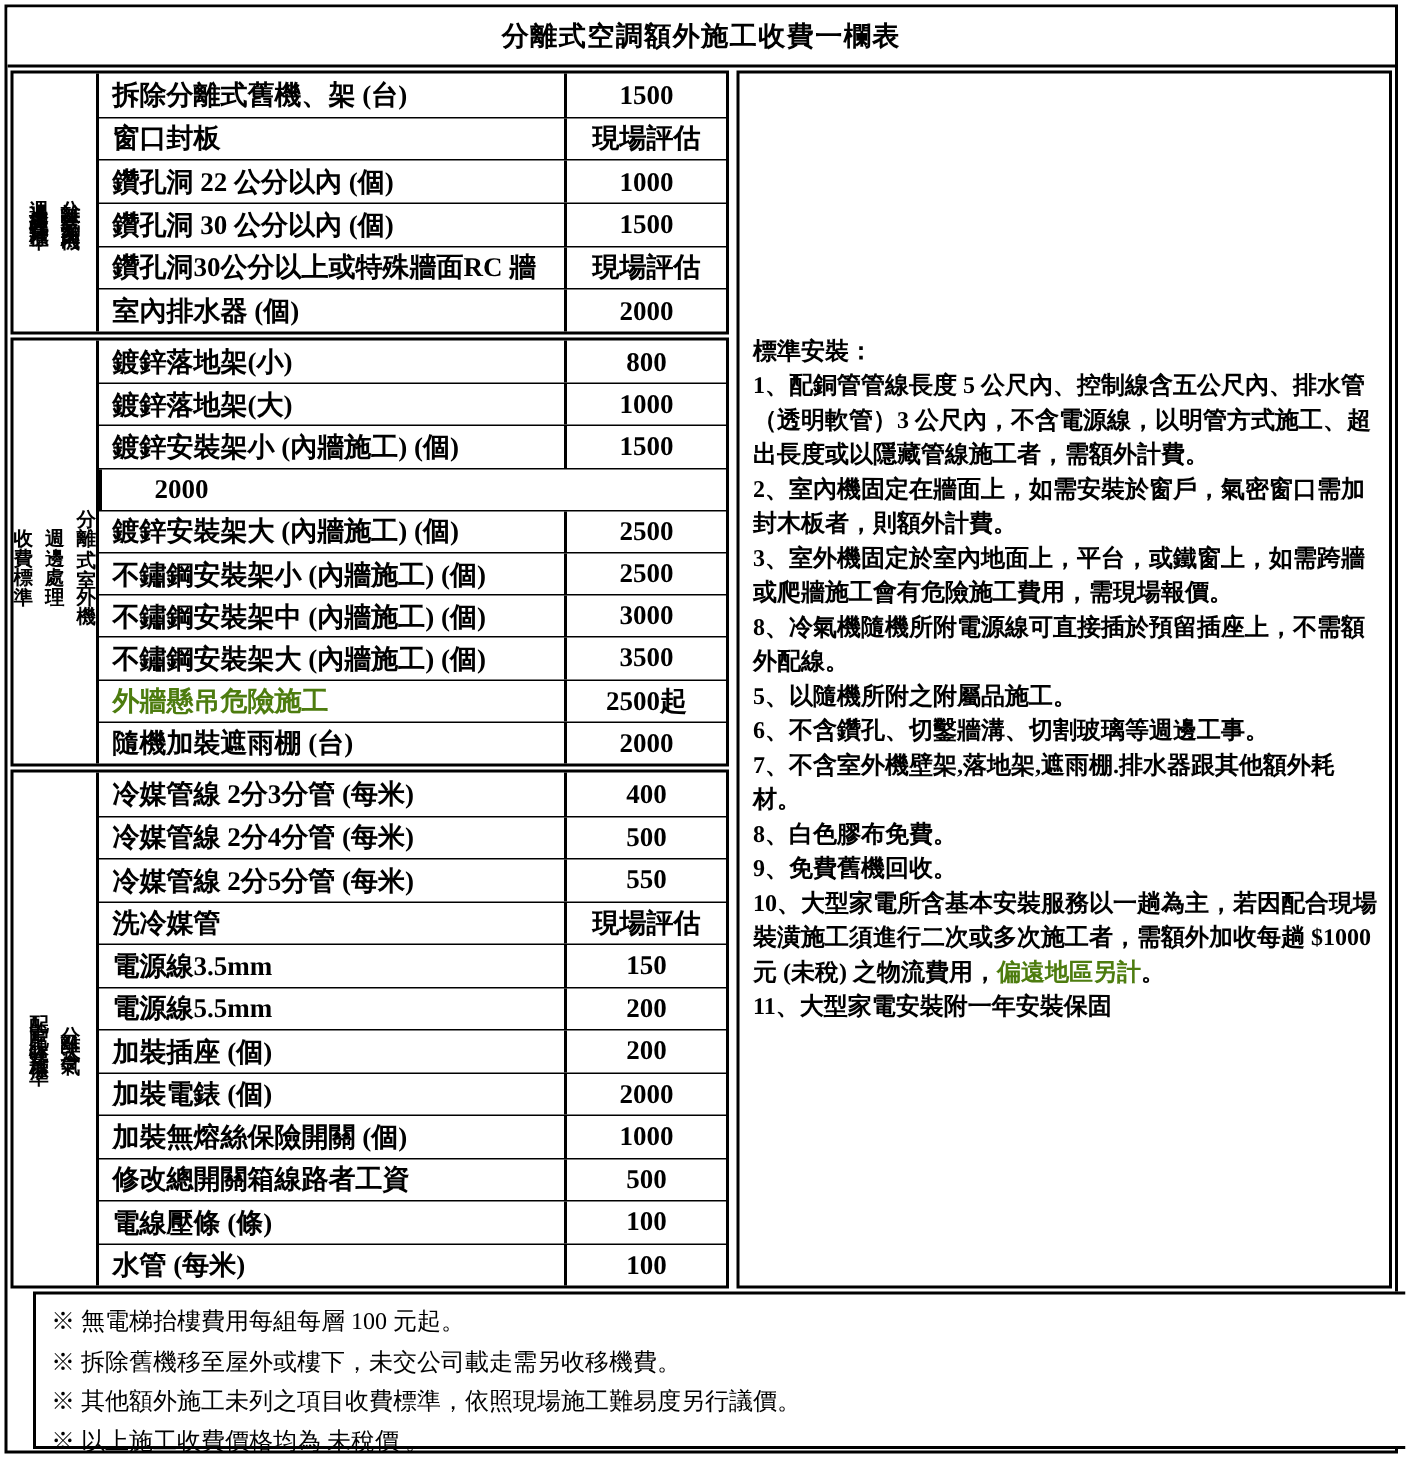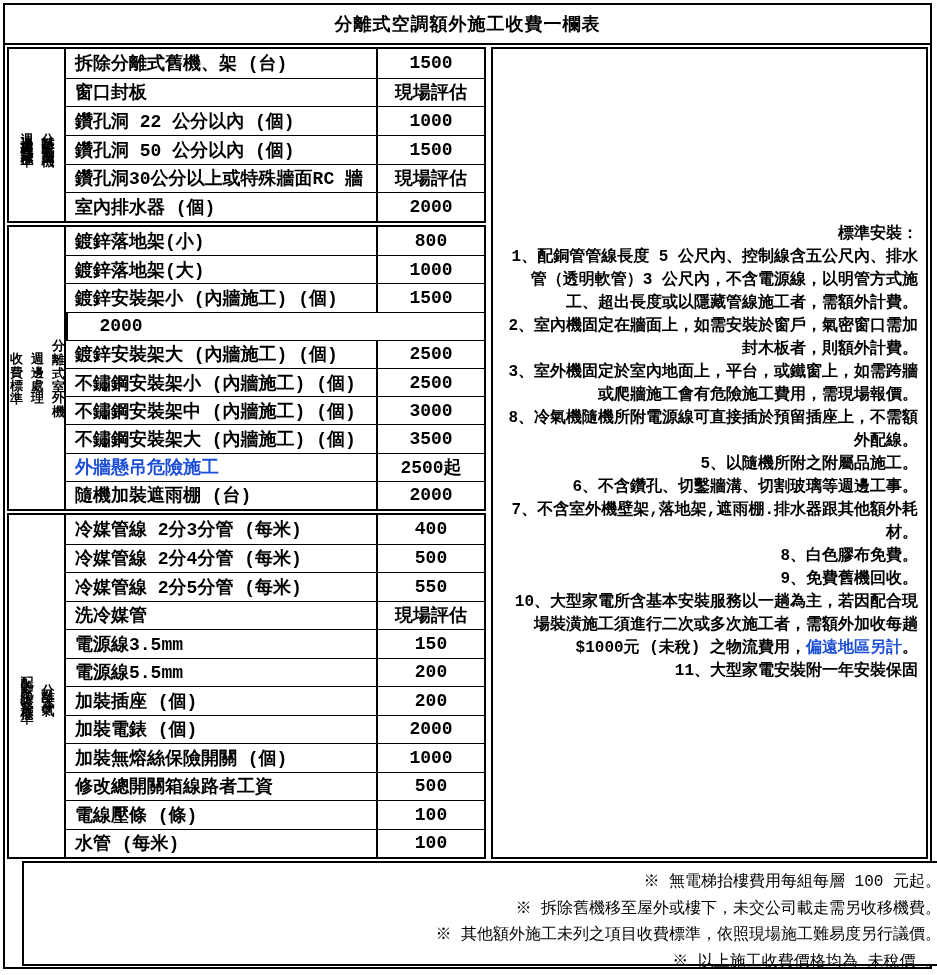--- a/index.html
+++ b/index.html
@@ -1,20 +1,19 @@
 <!DOCTYPE html>
 <html><head>
 <meta charset="utf-8">
 <style>
   html,body { margin:0; padding:0; background:#fff; }
   .page {
     position:relative; width:937px; height:975px; background:#ffffff;
-    font-family:Liberation Mono, monospace; color:#000;
+    font-family:Liberation Serif, serif; color:#000;
     overflow:hidden;
-    text-align:right;
   }
   .frame { position:absolute; left:3px; top:3px; width:929px; height:966px;
     border:2px solid #000; box-sizing:border-box; }
   .box { position:absolute; box-sizing:border-box; background:#fff; }
 
   .title-box { left:5px; top:5px; width:925px; height:40px;
     border-bottom:2px solid #000;
     display:flex; align-items:center; justify-content:center;
     font-weight:bold; font-size:18px; letter-spacing:1px; }
 
@@ -34,21 +33,21 @@
   #sec1 .rows { grid-template-rows:repeat(6,1fr); }
   #sec2 .rows { grid-template-rows:repeat(10,1fr);border-radius:24px; }
   #sec3 .rows { grid-template-rows:repeat(12,1fr); }
   .row { display:flex; min-height:0; }
   .row + .row { border-top:1.6px solid #000; }
   .cell.item { flex:1; display:flex; align-items:center; padding-left:9px;
     font-weight:bold; font-size:18px; white-space:nowrap; overflow:hidden; }
   .cell.price { width:106px; border-left:2px solid #000;
     display:flex; align-items:center; justify-content:center;
     font-weight:bold; font-size:18px; }
-  .red-text { color:#1d4ed8; }
+  .red-text { color:#4d7c0f; }
 
   .notes { left:491px; top:47px; width:437px; height:812px;
     border:2px solid #000; padding:0 8px 0 9px;
     display:flex; flex-direction:column; justify-content:center;
     font-size:16px; font-weight:bold; line-height:23px; }
   .note-line { margin:0; }
 
   .footnotes { left:7px; top:861px; width:921px; height:105px;
     border:2px solid #000; padding:6px 0 0 10px;
     font-size:16px; font-weight:normal; line-height:26.5px;margin-left:15px; }
@@ -73,21 +72,21 @@
         </div>
       <div class="row">
           <div class="cell item">窗口封板</div>
           <div class="cell price">現場評估</div>
         </div>
       <div class="row">
           <div class="cell item">鑽孔洞 22 公分以內 (個)</div>
           <div class="cell price">1000</div>
         </div>
       <div class="row">
-          <div class="cell item">鑽孔洞 50 公分以內 (個)</div>
+          <div class="cell item">鑽孔洞 30 公分以內 (個)</div>
           <div class="cell price">1500</div>
         </div>
       <div class="row">
           <div class="cell item">鑽孔洞30公分以上或特殊牆面RC 牆</div>
           <div class="cell price">現場評估</div>
         </div>
       <div class="row">
           <div class="cell item">室內排水器 (個)</div>
           <div class="cell price">2000</div>
         </div>

